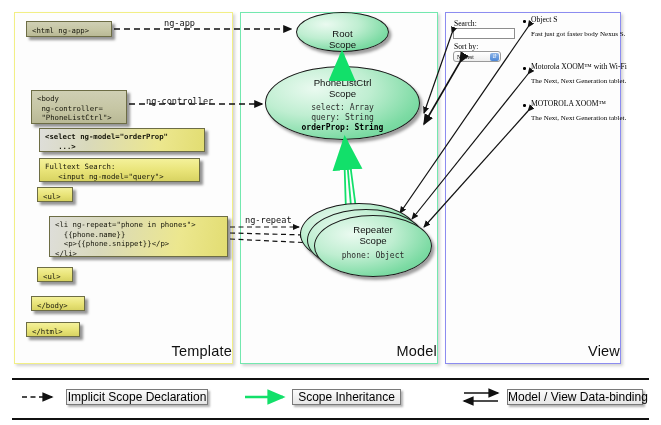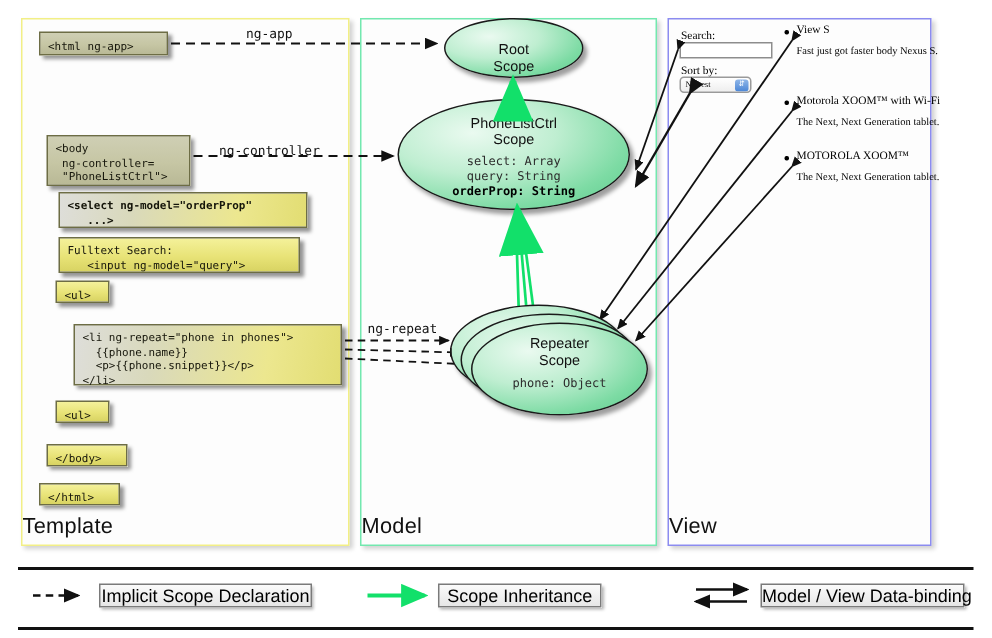--- a/index.html
+++ b/index.html
@@ -20,21 +20,21 @@
     box-shadow: 2px 2px 3px rgba(0,0,0,0.18);
     box-sizing: border-box;
   }
   #panel-template { left: 14px; top: 12px; width: 219px; height: 352px; border: 1.5px solid #f2ef86; }
   #panel-model    { left: 240px; top: 12px; width: 198px; height: 352px; border: 1.5px solid #73e8af; }
   #panel-view     { left: 445px; top: 12px; width: 176px; height: 352px; border: 1.5px solid #8c8cf0; }
 
   .panel-label {
     position: absolute;
     bottom: 4px; left: 0; right: 0;
-    text-align: left;
+    text-align: right;
     font-size: 14.5px;
     color: #111;
     letter-spacing: 0.2px;
   }
 
   
   .codebox {
     position: absolute;
     border: 1.2px solid #6d6d45;
     background: linear-gradient(180deg,#f4f19a 0%, #e8e377 55%, #d8d362 100%);
@@ -237,21 +237,21 @@
   <div class="view-label" style="left:454px; top:19px;">Search:</div>
   <div class="view-input" style="left:453px; top:28px; width:62px; height:11px;"></div>
 
   <div class="view-label" style="left:454px; top:42px;">Sort by:</div>
   <div class="view-select" style="left:453px; top:51px; width:48px; height:11px;">
     <span>Newest</span>
     <span class="arrowbtn">⇵</span>
   </div>
 
   <div class="bullet" style="left:523px; top:20px;"></div>
-  <div class="phone-item phone-name" style="left:531px; top:15px;">View S</div>
+  <div class="phone-item phone-name" style="left:531px; top:15px;">Object S</div>
   <div class="phone-item phone-snippet" style="left:531px; top:30px;">Fast just got faster body Nexus S.</div>
 
   <div class="bullet" style="left:523px; top:67px;"></div>
   <div class="phone-item phone-name" style="left:531px; top:62px;">Motorola XOOM™ with Wi-Fi</div>
   <div class="phone-item phone-snippet" style="left:531px; top:77px;">The Next, Next Generation tablet.</div>
 
   <div class="bullet" style="left:523px; top:104px;"></div>
   <div class="phone-item phone-name" style="left:531px; top:99px;">MOTOROLA XOOM™</div>
   <div class="phone-item phone-snippet" style="left:531px; top:114px;">The Next, Next Generation tablet.</div>
 

